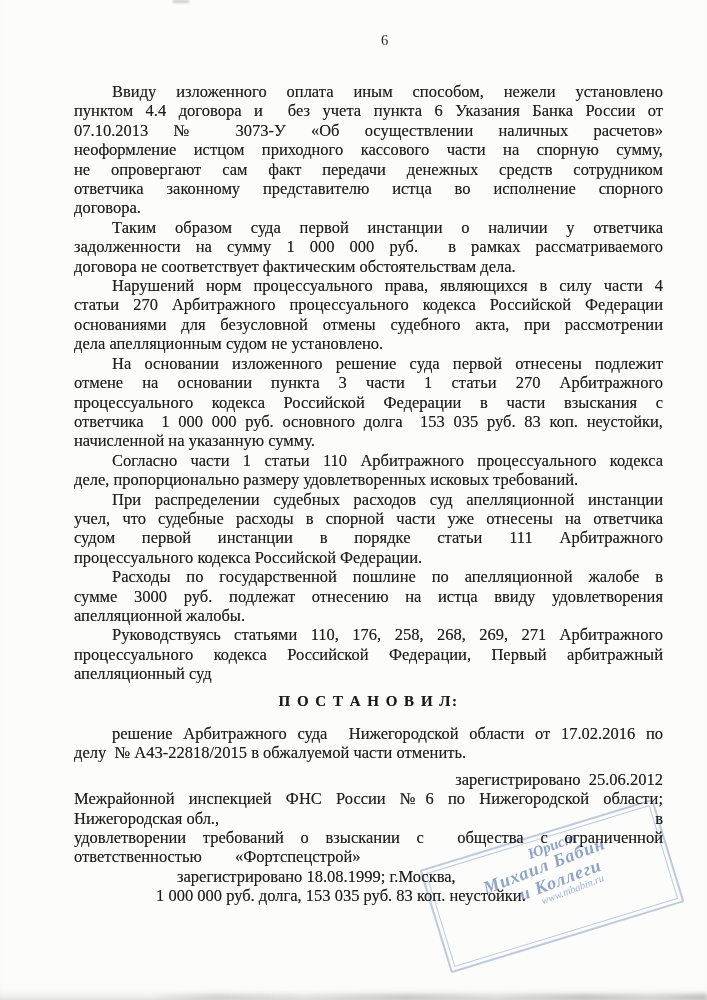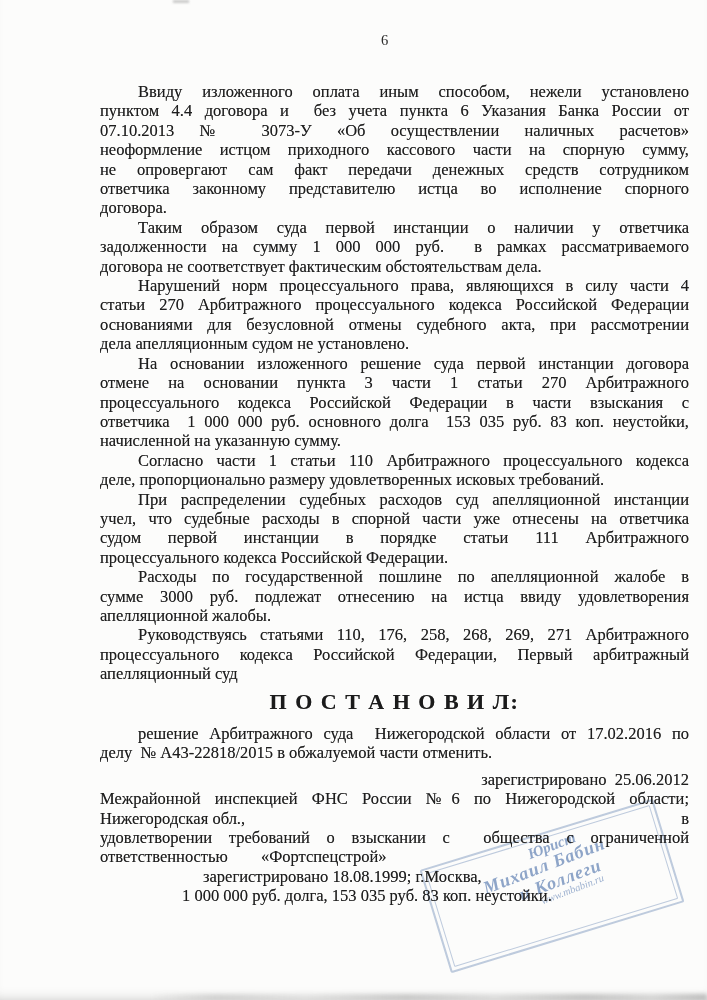--- a/index.html
+++ b/index.html
@@ -10,34 +10,34 @@
     background:#fcfcfb;
     overflow:hidden;
     font-family:"Liberation Serif","DejaVu Serif",serif;
     box-shadow:inset 0 -10px 14px -12px rgba(60,60,60,.35);
   }
   .page-number{
     position:absolute;top:32px;left:90px;width:589px;
     text-align:center;font-size:14.5px;color:#2a2a2a;
   }
   .content{
-    position:absolute;left:100px;top:82px;width:589px;
+    position:absolute;left:74px;top:82px;width:589px;
     font-size:16.5px;line-height:19.4px;color:#1e1e1e;
     text-shadow:0 0 .5px rgba(30,30,30,.55);
     z-index:2;
   }
   .para{margin:0;}
   .line{white-space:normal;}
   .line.jf{text-align:justify;text-align-last:justify;}
   .line.left{text-align:left;}
   .line.right{text-align:right;margin-top:7px;}
   .line.split{display:flex;justify-content:space-between;}
   .line.indent{text-indent:38px;}
   .heading{
-    text-align:center;font-weight:bold;font-size:22px;
+    text-align:center;font-weight:bold;font-size:15px;
     letter-spacing:1.5px;margin:8px 0 13px 0;color:#1b1b1b;
   }
   
   .watermark{
     position:absolute;left:430px;top:832px;width:240px;height:104px;
     transform:rotate(-17deg);
     border:2px solid var(--wm-border,rgba(128,153,192,.5));
     border-radius:2px;
     z-index:1;
     pointer-events:none;
@@ -107,21 +107,21 @@
         <div class="line jf">задолженности на сумму 1 000 000 руб. &nbsp;в рамках рассматриваемого</div>
         <div class="line left">договора не соответствует фактическим обстоятельствам дела.</div>
       </div>
       <div class="para">
         <div class="line jf indent">Нарушений норм процессуального права, являющихся в силу части 4</div>
         <div class="line jf">статьи 270 Арбитражного процессуального кодекса Российской Федерации</div>
         <div class="line jf">основаниями для безусловной отмены судебного акта, при рассмотрении</div>
         <div class="line left">дела апелляционным судом не установлено.</div>
       </div>
       <div class="para">
-        <div class="line jf indent">На основании изложенного решение суда первой инстанции договора</div>
+        <div class="line jf indent">На основании изложенного решение суда первой отнесены подлежит</div>
         <div class="line jf">отмене на основании пункта 3 части 1 статьи 270 Арбитражного</div>
         <div class="line jf">процессуального кодекса Российской Федерации в части взыскания с</div>
         <div class="line jf">ответчика &nbsp;1 000 000 руб. основного долга &nbsp;153 035 руб. 83 коп. неустойки,</div>
         <div class="line left">начисленной на указанную сумму.</div>
       </div>
       <div class="para">
         <div class="line jf indent">Согласно части 1 статьи 110 Арбитражного процессуального кодекса</div>
         <div class="line left">деле, пропорционально размеру удовлетворенных исковых требований.</div>
       </div>
       <div class="para">

